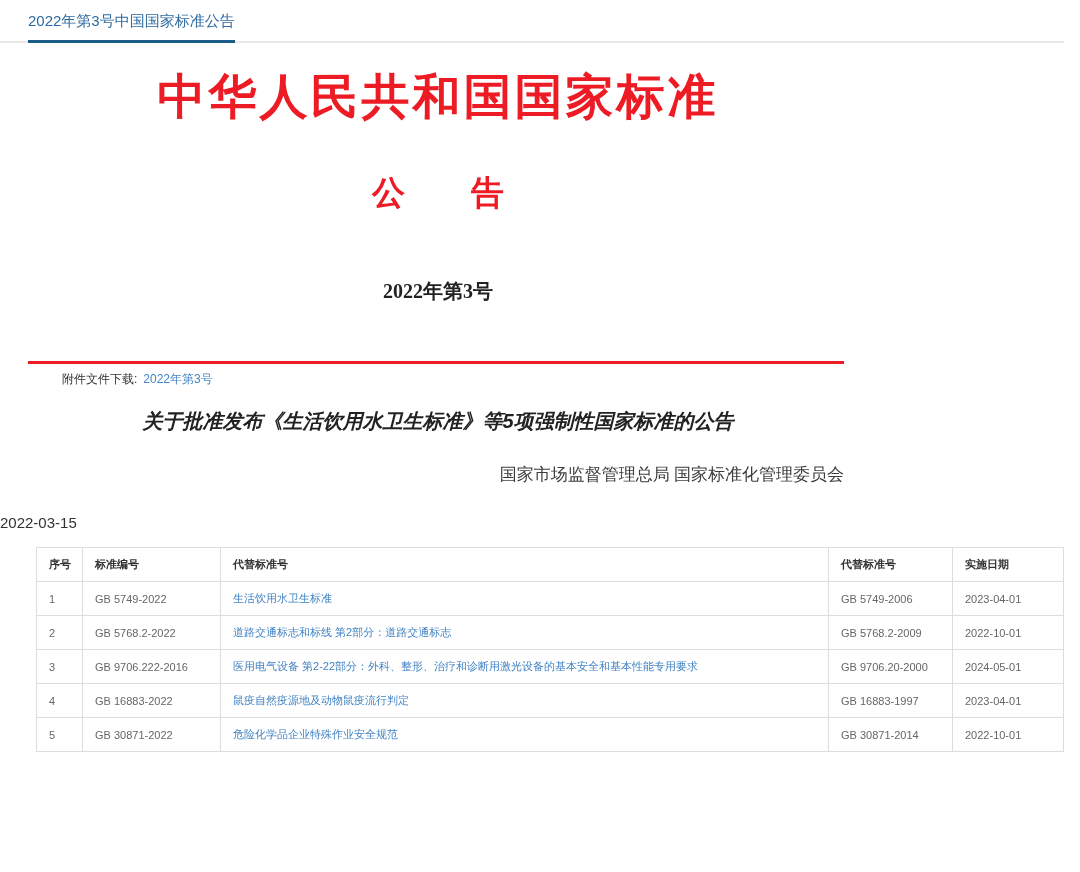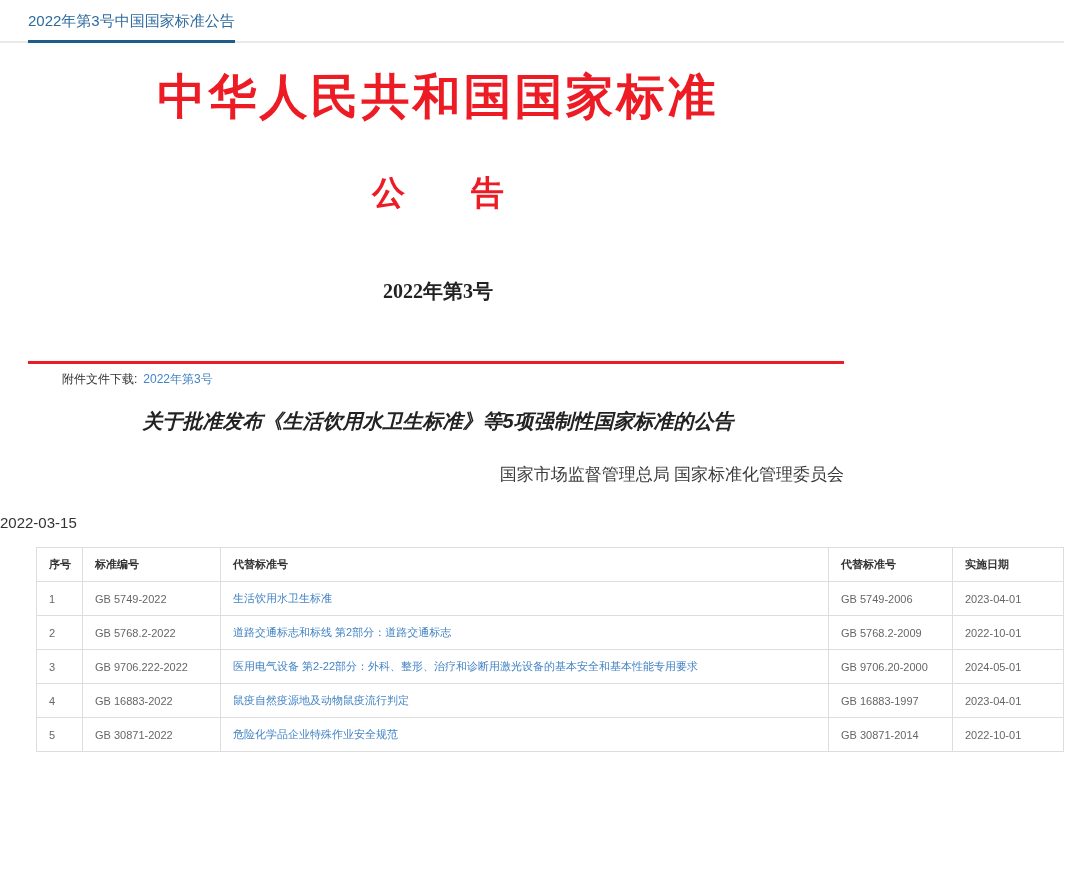--- a/index.html
+++ b/index.html
@@ -186,21 +186,21 @@
       </tr>
       <tr>
         <td>2</td>
         <td>GB 5768.2-2022</td>
         <td><a>道路交通标志和标线 第2部分：道路交通标志</a></td>
         <td>GB 5768.2-2009</td>
         <td>2022-10-01</td>
       </tr>
       <tr>
         <td>3</td>
-        <td>GB 9706.222-2022</td>
+        <td>GB 9706.222-2016</td>
         <td><a>医用电气设备 第2-22部分：外科、整形、治疗和诊断用激光设备的基本安全和基本性能专用要求</a></td>
         <td>GB 9706.20-2000</td>
         <td>2024-05-01</td>
       </tr>
       <tr>
         <td>4</td>
         <td>GB 16883-2022</td>
         <td><a>鼠疫自然疫源地及动物鼠疫流行判定</a></td>
         <td>GB 16883-1997</td>
         <td>2023-04-01</td>

